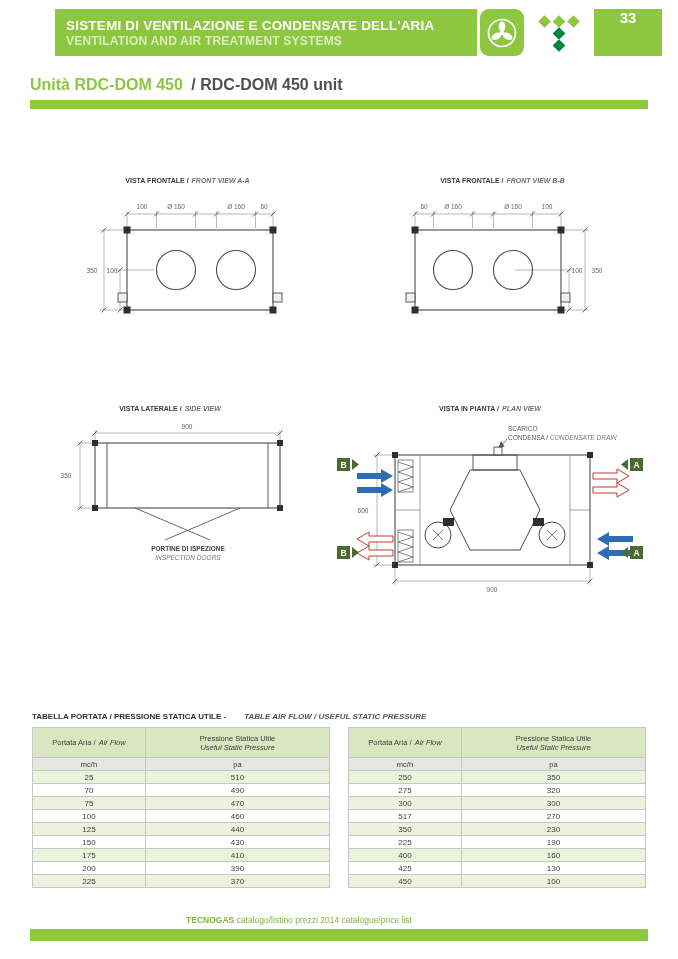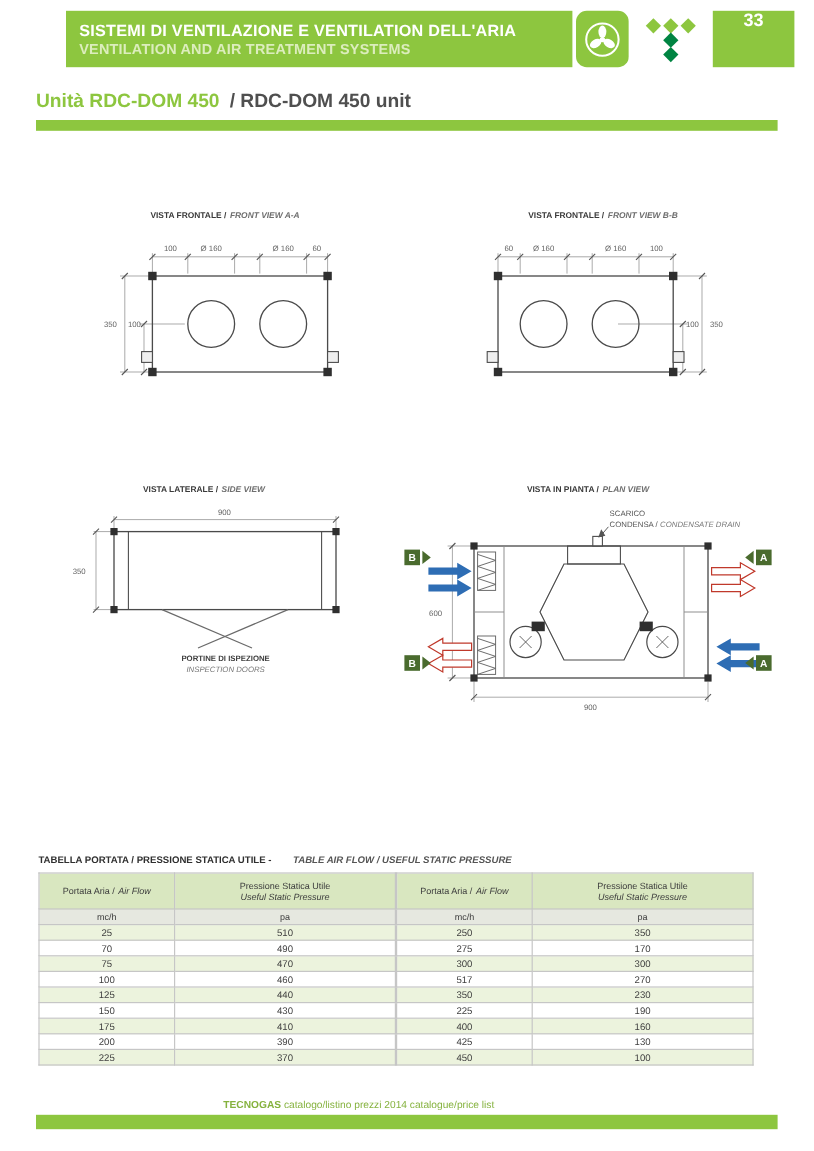--- a/index.html
+++ b/index.html
@@ -36,21 +36,21 @@
   .note-it{font-size:6.5px;font-weight:bold;fill:#3f3f3f;text-anchor:middle;font-family:"Liberation Sans",sans-serif}
   .note-en{font-size:6.5px;font-style:italic;fill:#777;text-anchor:middle;font-family:"Liberation Sans",sans-serif}
   .mtext{font-size:8.5px;font-weight:bold;fill:#fff;text-anchor:middle;font-family:"Liberation Sans",sans-serif}
   .drain-label{position:absolute;left:173px;top:20px;font-size:6.5px;color:#555;line-height:1.35;white-space:nowrap}
   .drain-label .dr-en{font-style:italic;color:#777;margin-left:2px}
 
   
   .table-title{position:absolute;left:32px;top:712px;font-size:8px;white-space:nowrap}
   .table-title .tt-it{font-weight:bold;color:#2f2f2f}
   .table-title .tt-en{font-weight:bold;font-style:italic;color:#555;margin-left:18px}
-  .tables{position:absolute;left:32px;top:727px;display:flex;}
+  .tables{position:absolute;left:32px;top:727px;display:flex;gap:18px}
   table.data{border-collapse:collapse;width:298px;table-layout:fixed}
   table.data th,table.data td{border:1px solid #c6c6c6;text-align:center;vertical-align:middle}
   col.c1{width:113px}
   tr.head th{background:#D9E7C0;height:30px;font-size:7.5px;font-weight:normal;color:#3b3b3b}
   .i{font-style:italic}
   .gap{margin-left:3px}
   tr.units td{background:#E6E8E0;height:13px;font-size:7.5px;color:#3b3b3b}
   tbody.vals td{height:13px;font-size:8px;color:#3f3f3f;background:#fff}
   tbody.vals tr:nth-child(odd) td{background:#ECF3DD}
 
@@ -58,21 +58,21 @@
   .footer-note{position:absolute;left:0;top:915px;width:598px;text-align:center;font-size:8.5px;color:#85B23E}
   .footer-note .f-brand{font-weight:bold}
   .footer-bar{position:absolute;left:30px;top:929px;width:618px;height:12px;background:#8DC63F}
 </style>
 </head>
 <body>
 
 <div class="page">
 
   <div class="hbar">
-    <div class="h-it">SISTEMI DI VENTILAZIONE E VENTILATION DELL'ARIA</div>
+    <div class="h-it">SISTEMI DI VENTILAZIONE E CONDENSATE DELL'ARIA</div>
     <div class="h-en">VENTILATION AND AIR TREATMENT SYSTEMS</div>
   </div>
 
   <div class="fanbox">
     <svg width="32" height="32" viewBox="0 0 32 32">
       <circle cx="16" cy="16" r="13.5" fill="none" stroke="#fff" stroke-width="1.7"></circle>
       <g fill="#fff">
         <ellipse cx="16" cy="9.5" rx="3.3" ry="5.2"></ellipse>
         <ellipse cx="16" cy="9.5" rx="3.3" ry="5.2" transform="rotate(120 16 16)"></ellipse>
         <ellipse cx="16" cy="9.5" rx="3.3" ry="5.2" transform="rotate(240 16 16)"></ellipse>
@@ -452,21 +452,21 @@
           <td>pa</td>
         </tr>
       </thead>
       <tbody class="vals">
         <tr>
             <td>250</td>
             <td>350</td>
           </tr>
         <tr>
             <td>275</td>
-            <td>170</td>
+            <td>320</td>
           </tr>
         <tr>
             <td>300</td>
             <td>300</td>
           </tr>
         <tr>
             <td>517</td>
             <td>270</td>
           </tr>
         <tr>

